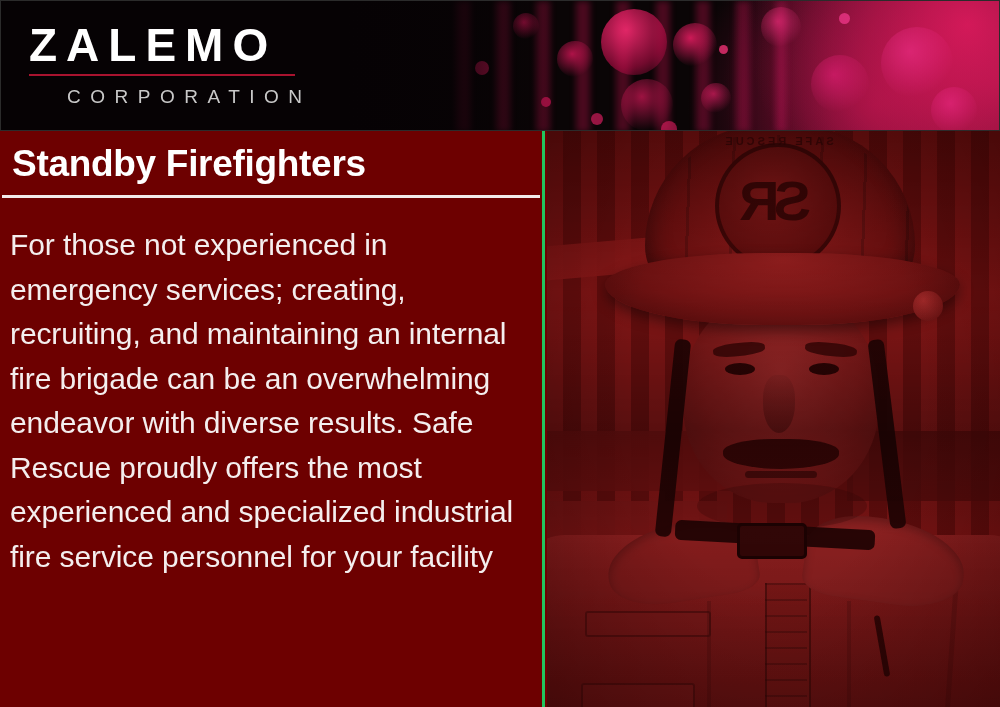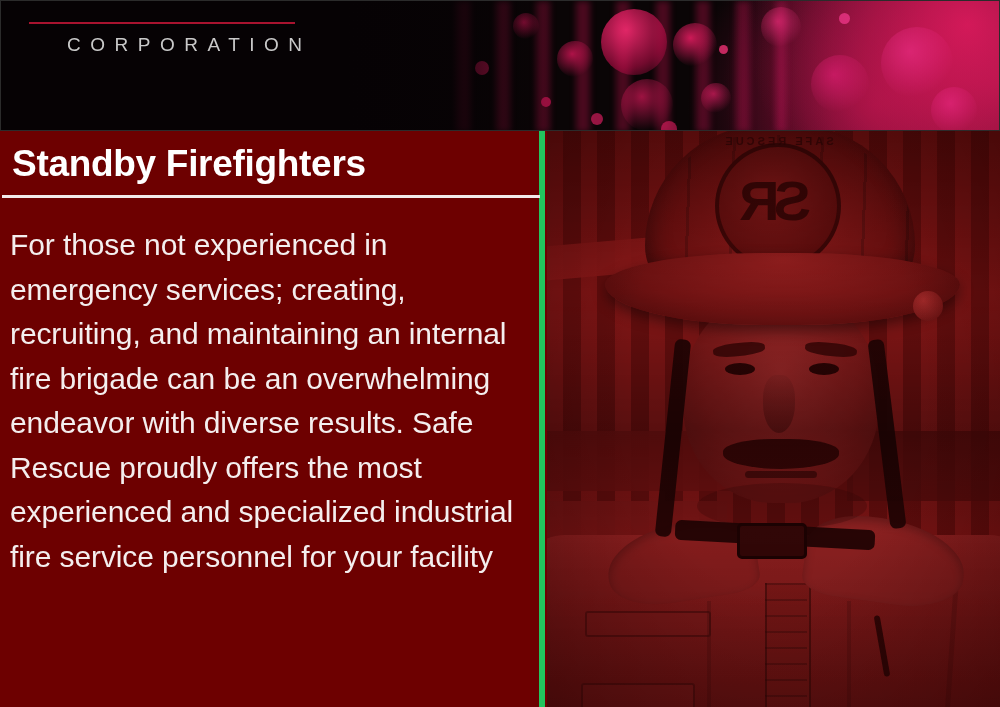--- a/index.html
+++ b/index.html
@@ -26,21 +26,21 @@
   
   .logo{position:absolute;left:28px;top:18px;width:270px;}
   .logo-word{font-size:46px;font-weight:bold;color:#ffffff;letter-spacing:9px;line-height:52px;
              font-family:"Liberation Sans",sans-serif;}
   .logo-rule{width:266px;height:2px;background:#a8132f;margin-top:3px;}
   .logo-sub{font-size:19px;color:#c9c9c9;letter-spacing:9.5px;margin-top:10px;padding-left:38px;
             font-family:"Liberation Sans",sans-serif;}
 
   
   .panel{position:absolute;left:0;top:131px;width:545px;height:576px;background:#6d0000;
-         box-sizing:border-box;border-right:6px solid #22c55e;}
+         box-sizing:border-box;border-right:3px solid #22c55e;}
   .panel-title{position:absolute;left:12px;top:12px;font-size:37px;font-weight:bold;color:#ffffff;
                letter-spacing:-.3px;white-space:nowrap;}
   .panel-rule{position:absolute;left:2px;top:64px;width:538px;height:3px;background:#f2eaea;}
   .panel-body{position:absolute;left:10px;top:92px;width:530px;font-size:30px;line-height:44.5px;
               color:#f4eeee;letter-spacing:-.1px;}
 
   
   .photo{position:absolute;left:547px;top:131px;width:453px;height:576px;overflow:hidden;
          background:#7e1414;}
   .ph-layer{position:absolute;left:0;top:0;width:453px;height:576px;}
@@ -143,20 +143,21 @@
       <div class="bk" style="left:540px;top:96px;width:10px;height:10px;background:rgba(214,22,88,.7);"></div>
       <div class="bk" style="left:590px;top:112px;width:12px;height:12px;background:rgba(226,30,98,.65);"></div>
       <div class="bk" style="left:660px;top:120px;width:16px;height:16px;background:rgba(226,30,98,.6);"></div>
       <div class="bk" style="left:718px;top:44px;width:9px;height:9px;background:rgba(236,48,112,.8);"></div>
       <div class="bk" style="left:838px;top:12px;width:11px;height:11px;background:rgba(236,48,112,.7);"></div>
       <div class="hdr-glow"></div>
       <div class="hdr-fade-left"></div>
     </div>
 
     <div class="logo">
+      <div class="logo-word">ZALEMO</div>
       <div class="logo-rule"></div>
       <div class="logo-sub">CORPORATION</div>
     </div>
   </div>
 
   <div class="panel">
     <div class="panel-title">Standby Firefighters</div>
     <div class="panel-rule"></div>
     <div class="panel-body">For those not experienced in emergency services; creating, recruiting, and maintaining an internal fire brigade can be an overwhelming endeavor with diverse results. Safe Rescue proudly offers the most experienced and specialized industrial fire service personnel for your facility</div>
   </div>

